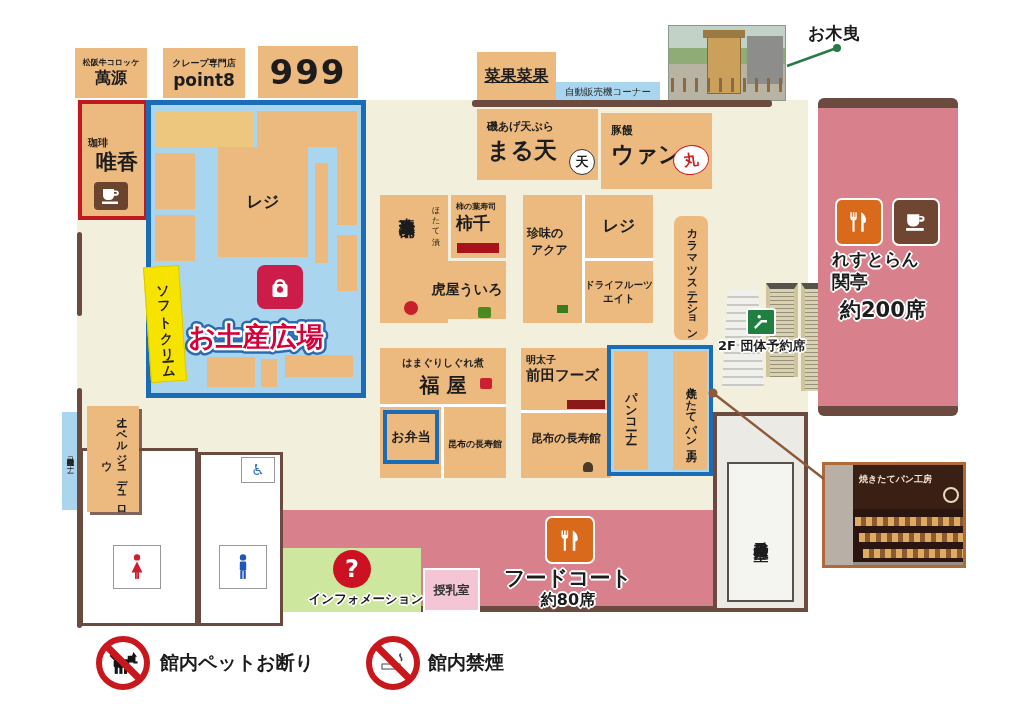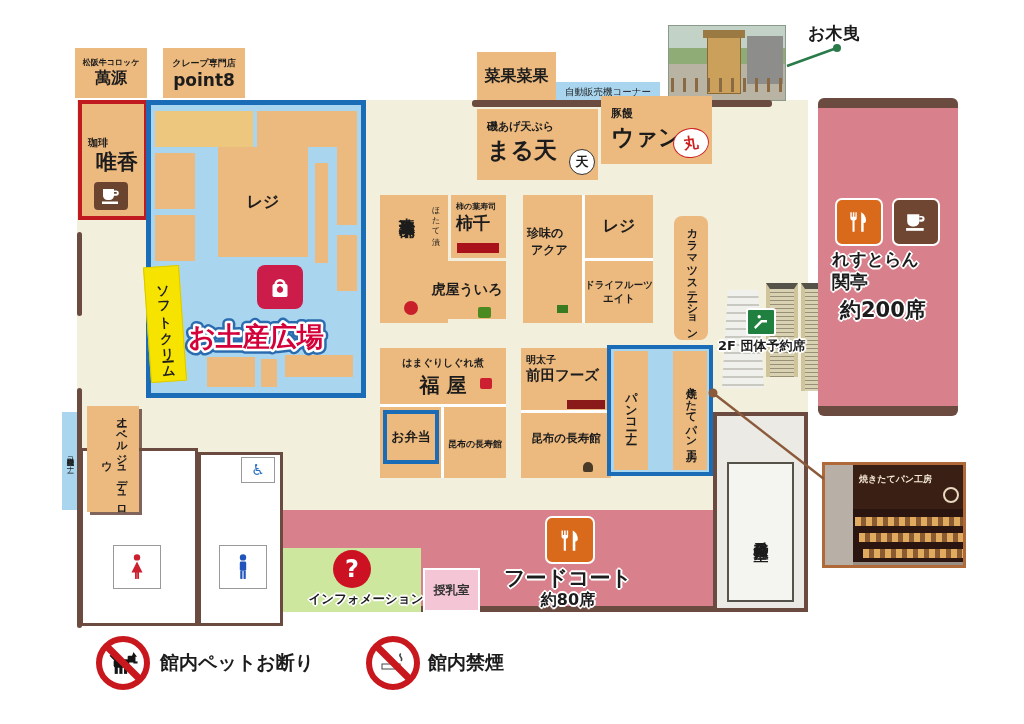--- a/index.html
+++ b/index.html
@@ -31,22 +31,25 @@
   <div class="abs cream" style="left:77px;top:100px;width:731px;height:512px;"></div>
 
   <div class="abs tan col" style="left:75px;top:48px;width:72px;height:50px;">
     <div class="b" style="font-size:8px;">松阪牛コロッケ</div>
     <div class="b" style="font-size:16px;">萬源</div>
   </div>
   <div class="abs tan col" style="left:163px;top:48px;width:82px;height:50px;">
     <div class="b" style="font-size:9px;">クレープ専門店</div>
     <div class="b" style="font-size:17px;">point8</div>
   </div>
+  <div class="abs tan ctr" style="left:258px;top:46px;width:100px;height:52px;">
+    <div class="b" style="font-size:34px;letter-spacing:2px;">999</div>
+  </div>
   <div class="abs tan ctr" style="left:477px;top:52px;width:79px;height:49px;">
-    <div class="b" style="font-size:16px;">菜果菜果</div>
+    <div class="b" style="font-size:16px;text-decoration:underline;">菜果菜果</div>
   </div>
   <div class="abs ctr" style="left:556px;top:82px;width:104px;height:20px;background:#a9d5ee;">
     <div style="font-size:9.5px;">自動販売機コーナー</div>
   </div>
 
   <div class="abs" style="left:668px;top:25px;width:118px;height:76px;border:1px solid #8a9a8a;background:linear-gradient(180deg,#c3d2c6 0 30%,#8fac77 30% 52%,#b9b3a4 52% 100%);overflow:hidden;">
     <div class="abs" style="left:38px;top:8px;width:34px;height:60px;background:#caa05a;border:1px solid #8a6a32;"></div>
     <div class="abs" style="left:34px;top:4px;width:42px;height:8px;background:#9a7a42;"></div>
     <div class="abs" style="left:78px;top:10px;width:36px;height:48px;background:#8d8d8b;"></div>
     <div class="abs" style="left:2px;top:52px;width:112px;height:14px;background:repeating-linear-gradient(90deg,#8a6a42 0 3px,transparent 3px 12px);"></div>
@@ -100,21 +103,21 @@
   </div>
 
   <div class="abs" style="left:472px;top:100px;width:300px;height:7px;background:#6b4a40;border-radius:3px;"></div>
   <div class="abs tan" style="left:477px;top:109px;width:121px;height:71px;">
     <div class="b" style="position:absolute;left:10px;top:10px;font-size:11px;">磯あげ天ぷら</div>
     <div class="b" style="position:absolute;left:10px;top:26px;font-size:23px;">まる天</div>
     <div class="abs ctr" style="left:92px;top:40px;width:26px;height:26px;background:#fff;border:1.5px solid #333;border-radius:50%;">
       <span class="b" style="font-size:13px;">天</span>
     </div>
   </div>
-  <div class="abs tan" style="left:601px;top:96px;width:111px;height:68px;">
+  <div class="abs tan" style="left:601px;top:113px;width:111px;height:76px;">
     <div class="b" style="position:absolute;left:10px;top:10px;font-size:11px;">豚饅</div>
     <div class="b" style="position:absolute;left:10px;top:26px;font-size:23px;">ウァン</div>
     <div class="abs ctr" style="left:72px;top:32px;width:36px;height:30px;background:#fff;border:1.5px solid #cc2020;border-radius:50%;transform:rotate(-8deg);">
       <span class="b" style="font-size:15px;color:#cc2020;">丸</span>
     </div>
   </div>
 
   <div class="abs tan" style="left:380px;top:195px;width:68px;height:128px;">
     <div class="vert" style="position:absolute;right:8px;top:6px;font-size:8px;">ほたて漬</div>
     <div class="b vert" style="position:absolute;left:16px;top:10px;font-size:16px;">真珠漬本舗</div>

